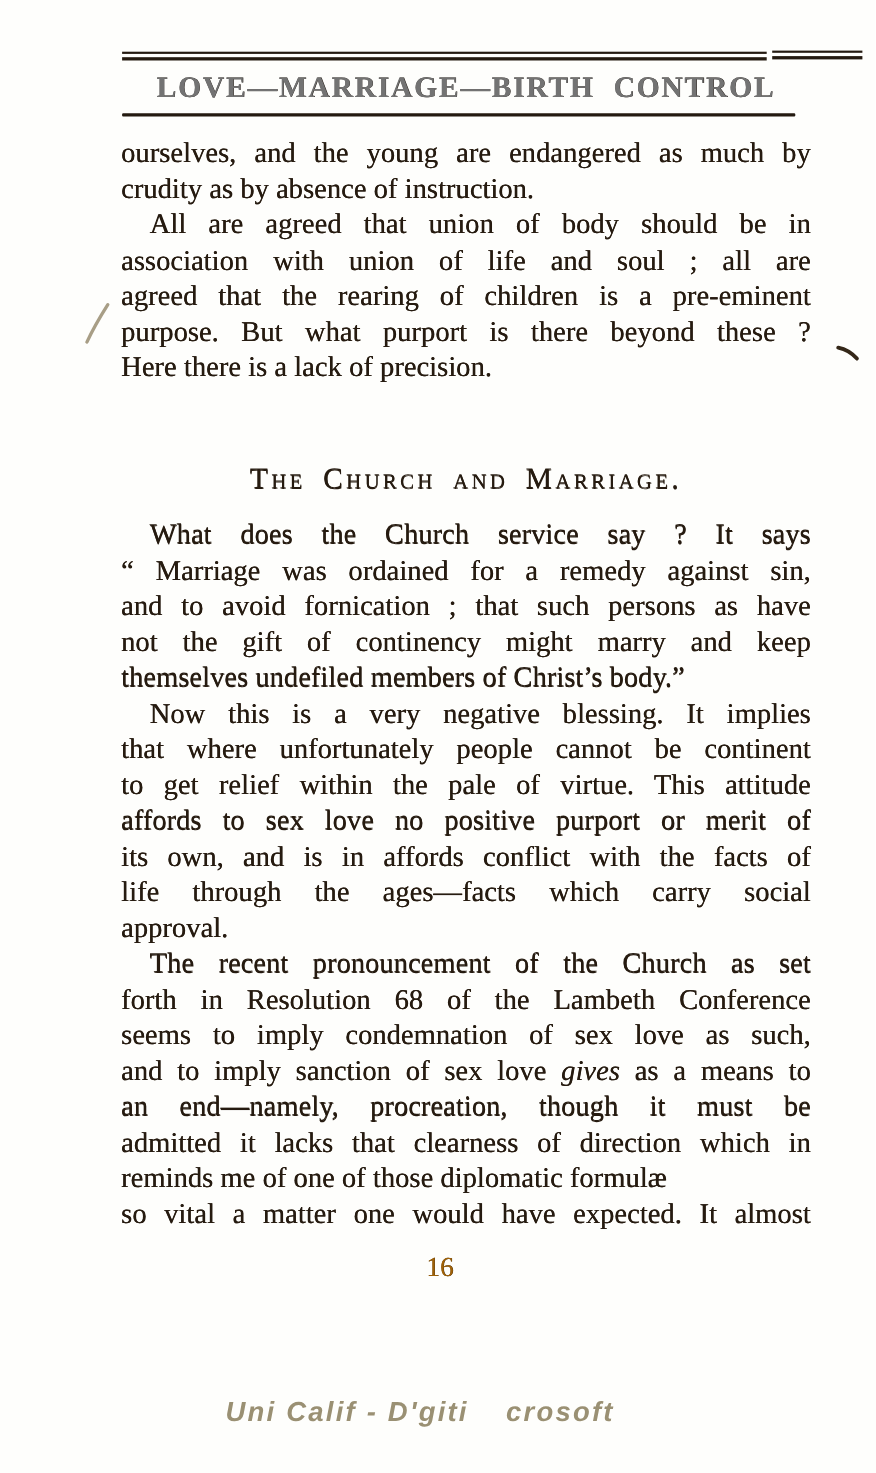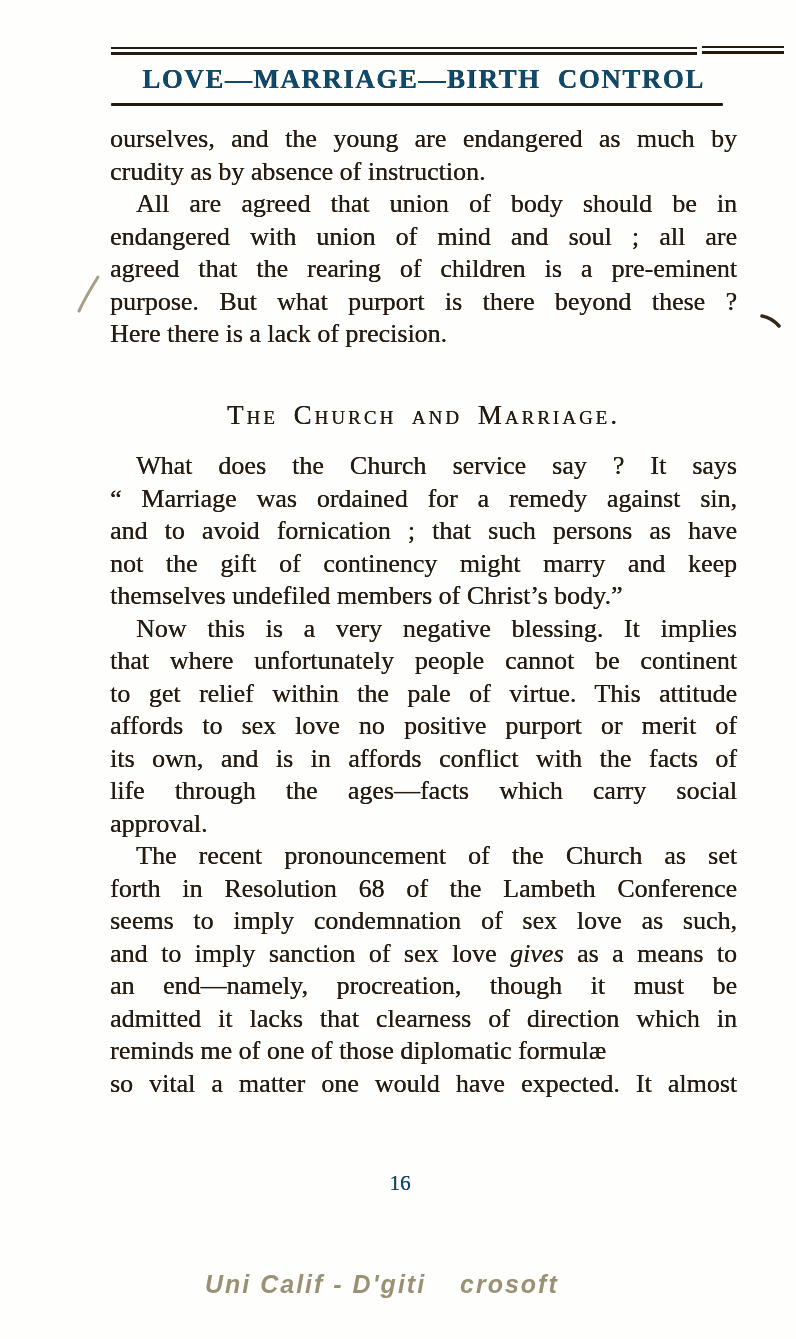--- a/index.html
+++ b/index.html
@@ -19,51 +19,50 @@
   }
   .rule-single{
     position:absolute;height:3px;background:#241a10;border-radius:1px;
   }
   
   .running-title{
     position:absolute;left:110px;top:64px;width:627px;
     text-align:center;
     font-size:27px;font-weight:700;
     letter-spacing:1.5px;word-spacing:9px;
-    color:#0c4a6e;
+    color:#737373;
     text-shadow:0.3px 0.3px 0 #1f1710;
   }
   
   .text-body{
     position:absolute;left:110px;top:123px;width:627px;
     font-size:26px;line-height:32.5px;
     text-shadow:0.25px 0.25px 0 #261b10;
   }
   .text-body .line{
     text-align:justify;
     text-align-last:justify;
     white-space:normal;
   }
   .text-body .line.last{text-align-last:left;}
   .text-body .line.indent{text-indent:26px;}
   .text-body .section-heading{
-    margin-top:48px;margin-bottom:19px;
+    margin-top:68px;margin-bottom:19px;
     text-align:right;text-align-last:center;
     font-variant:small-caps;
     letter-spacing:3px;word-spacing:6px;
     font-size:27px;
   }
   .text-body em{font-style:italic;}
   
   .page-number{
     position:absolute;left:110px;top:1139px;width:580px;
-    text-align:center;font-size:21px;
-    color:#0c4a6e;
+    text-align:center;font-size:25px;
+    color:#a16207;
     text-shadow:0.25px 0.25px 0 #261b10;
-    margin-top:32px;
   }
   
   .watermark{
     position:absolute;top:1270px;left:0;width:796px;height:40px;
     font-family:"Liberation Sans","DejaVu Sans",sans-serif;
     font-style:italic;font-weight:700;
     font-size:25px;letter-spacing:2px;
     color:#9a9073;
   }
   .watermark .wm-left{position:absolute;left:205px;top:0;}
@@ -80,21 +79,21 @@
   <div class="rule-double" style="left:702px;top:46px;width:82px;"></div>
 
   <div class="running-title">LOVE—MARRIAGE—BIRTH CONTROL</div>
 
   <div class="rule-single" style="left:111px;top:103px;width:612px;"></div>
 
   <div class="text-body">
       <div class="line">ourselves, and the young are endangered as much by</div>
       <div class="line last">crudity as by absence of instruction.</div>
       <div class="line indent">All are agreed that union of body should be in</div>
-      <div class="line">endangered with union of mind and soul ; all are</div>
+      <div class="line">association with union of life and soul ; all are</div>
       <div class="line">agreed that the rearing of children is a pre-eminent</div>
       <div class="line">purpose. But what purport is there beyond these ?</div>
       <div class="line last">Here there is a lack of precision.</div>
       <div class="section-heading">The Church and Marriage.</div>
       <div class="line indent">What does the Church service say ? It says</div>
       <div class="line">“ Marriage was ordained for a remedy against sin,</div>
       <div class="line">and to avoid fornication ; that such persons as have</div>
       <div class="line">not the gift of continency might marry and keep</div>
       <div class="line last">themselves undefiled members of Christ’s body.”</div>
       <div class="line indent">Now this is a very negative blessing. It implies</div>

